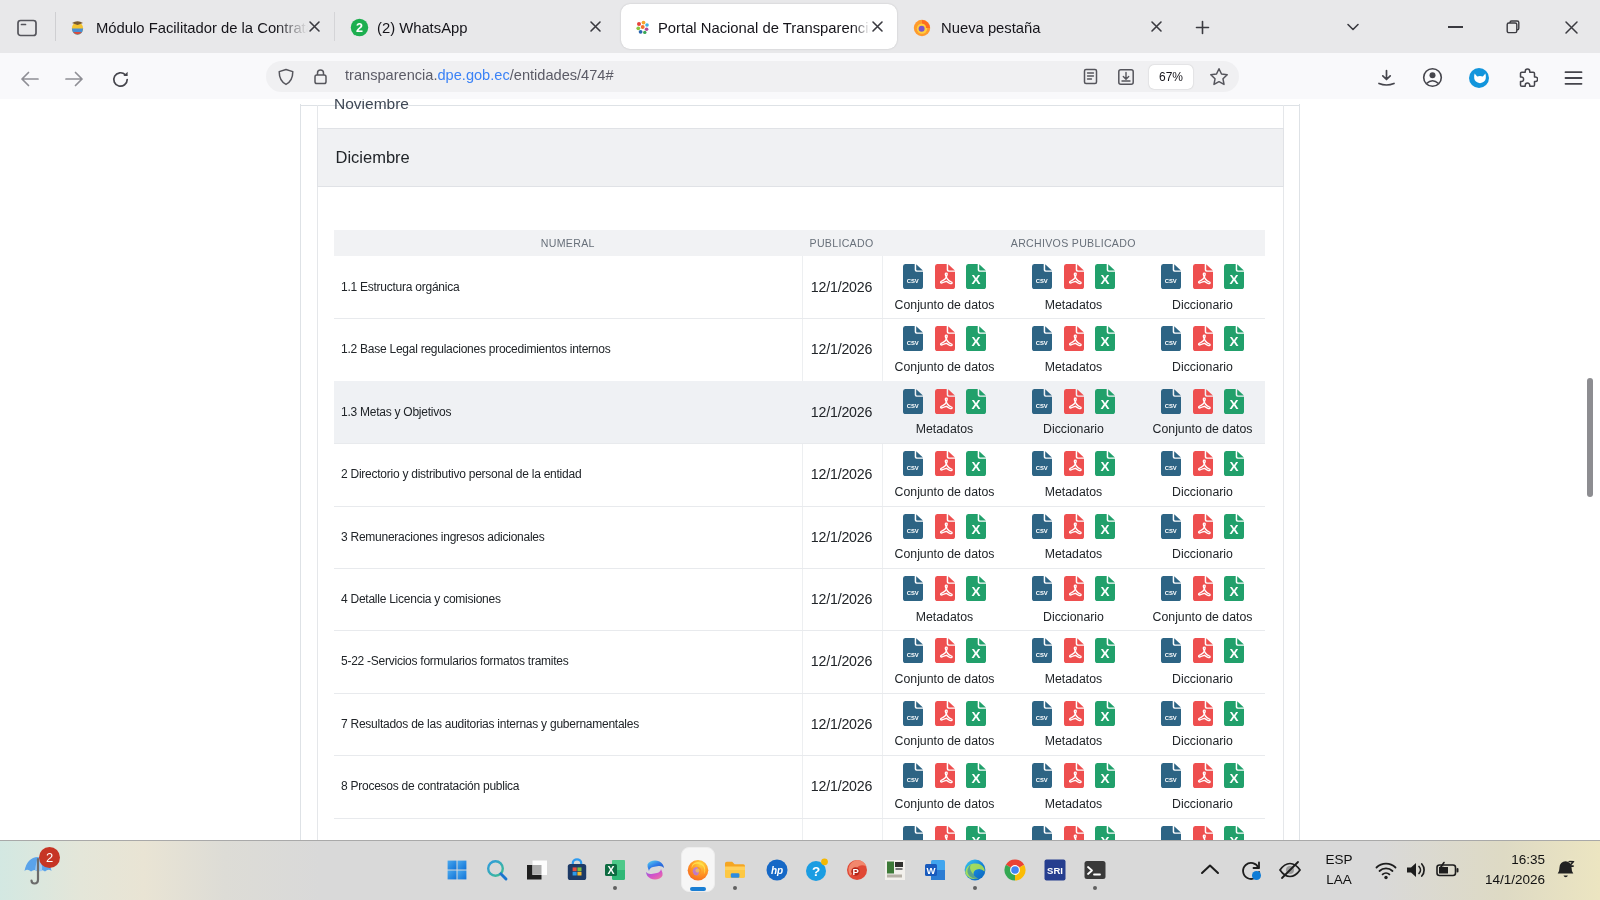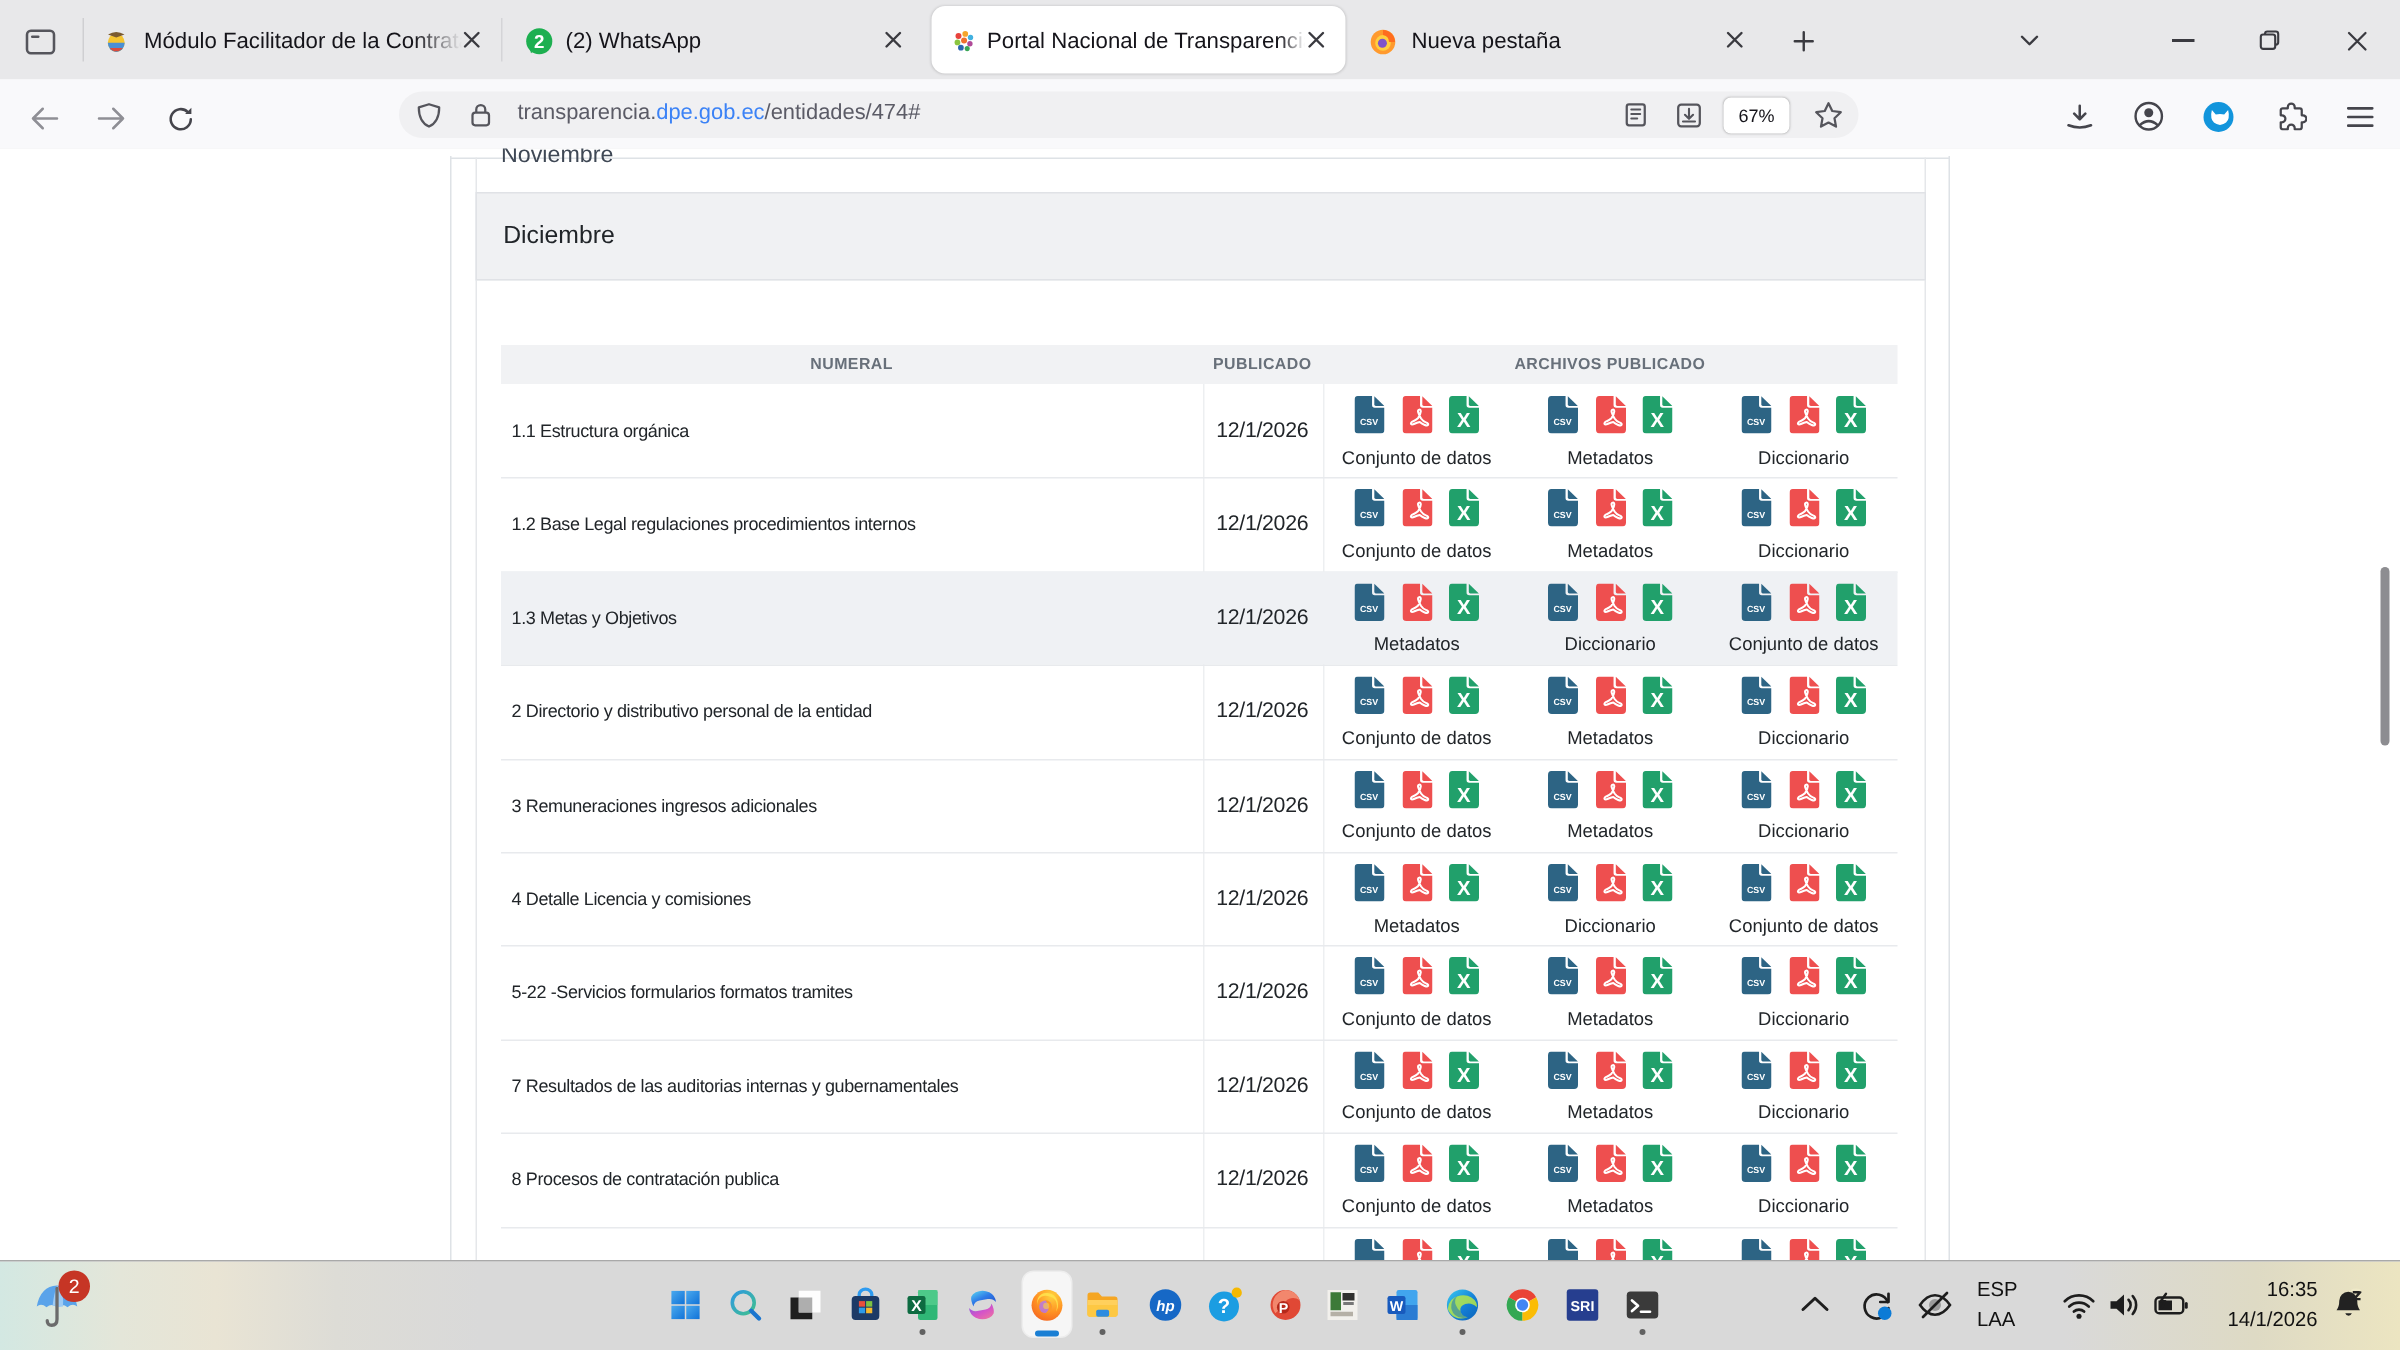--- a/index.html
+++ b/index.html
@@ -1,21 +1,21 @@
 <!DOCTYPE html>
 <html><head><meta charset="utf-8">
 <style>
   html,body{margin:0;padding:0}
   body{width:1600px;height:900px;position:relative;overflow:hidden;
        font-family:"Liberation Sans",sans-serif;background:#fff}
   .abs{position:absolute}
   .rowtxt{font-size:12px;color:#212529;letter-spacing:-0.25px;white-space:nowrap}
   .datetxt{font-size:14.2px;letter-spacing:-0.2px}
   .lbl{font-size:12.3px;color:#212529}
-  .hdr{font-size:10.6px;font-weight:bold;color:#68707a;letter-spacing:0.3px}
+  .hdr{font-size:10.6px;font-weight:normal;color:#68707a;letter-spacing:0.3px}
   .tabtxt{font-size:14.8px;color:#15141a;white-space:nowrap}
 </style></head>
 <body>
 
 <div class="abs" style="left:0;top:0;width:1600px;height:53px;background:#e8e8ea"></div>
 
 <svg class="abs" style="left:16px;top:17px" width="22" height="22" viewBox="0 0 22 22">
   <rect x="2" y="3.5" width="18" height="15" rx="2.6" fill="none" stroke="#55555c" stroke-width="1.7"></rect>
   <line x1="5.5" y1="7.5" x2="9.5" y2="7.5" stroke="#55555c" stroke-width="1.7" stroke-linecap="round"></line>
 </svg>
@@ -829,21 +829,21 @@
 <svg class="abs" style="left:1239.0px;top:858.0px" width="24" height="24" viewBox="0 0 24 24">
     <path d="M19.5,10 a8,8 0 1 0 0.5,4" fill="none" stroke="#1d1d1d" stroke-width="1.8" stroke-linecap="round"></path>
     <path d="M20,4.5 V10 H14.5" fill="none" stroke="#1d1d1d" stroke-width="1.8" stroke-linecap="round" stroke-linejoin="round"></path>
     <circle cx="17.5" cy="17.5" r="4.5" fill="#0c7bd6"></circle>
   </svg>
 <svg class="abs" style="left:1278.0px;top:858.0px" width="24" height="24" viewBox="0 0 24 24">
     <path d="M2,12 q4.5,-6.5 10,-6.5 q5.5,0 10,6.5 q-4.5,6.5 -10,6.5 q-5.5,0 -10,-6.5 z" fill="none" stroke="#1d1d1d" stroke-width="1.7"></path>
     <circle cx="12" cy="12" r="4" fill="#9b9b9b"></circle>
     <path d="M4,20 L20,4" stroke="#1d1d1d" stroke-width="1.8" stroke-linecap="round"></path>
   </svg>
-<div class="abs" style="left:1318px;top:850px;width:42px;height:40px;font-size:13.5px;color:#111;text-align:left;line-height:20px">ESP<br>LAA</div>
+<div class="abs" style="left:1318px;top:850px;width:42px;height:40px;font-size:13.5px;color:#111;text-align:center;line-height:20px">ESP<br>LAA</div>
 <svg class="abs" style="left:1374.0px;top:858.0px" width="24" height="24" viewBox="0 0 24 24">
     <path d="M2.5,9.5 a13.5,13.5 0 0 1 19,0 M5.5,13 a9.5,9.5 0 0 1 13,0 M8.6,16.4 a5,5 0 0 1 6.8,0" fill="none" stroke="#1d1d1d" stroke-width="1.8" stroke-linecap="round"></path>
     <circle cx="12" cy="19.5" r="1.7" fill="#1d1d1d"></circle>
   </svg>
 <svg class="abs" style="left:1404.0px;top:858.0px" width="24" height="24" viewBox="0 0 24 24">
     <path d="M3,9.5 h4 l5,-4.5 v14 l-5,-4.5 h-4 z" fill="#1d1d1d"></path>
     <path d="M15,8.5 a5,5 0 0 1 0,7 M17.8,6 a9,9 0 0 1 0,12" fill="none" stroke="#1d1d1d" stroke-width="1.7" stroke-linecap="round"></path>
   </svg>
 <svg class="abs" style="left:1435.0px;top:858.0px" width="24" height="24" viewBox="0 0 24 24">
     <rect x="2" y="7" width="18.5" height="10.5" rx="2.5" fill="none" stroke="#1d1d1d" stroke-width="1.6"></rect>

